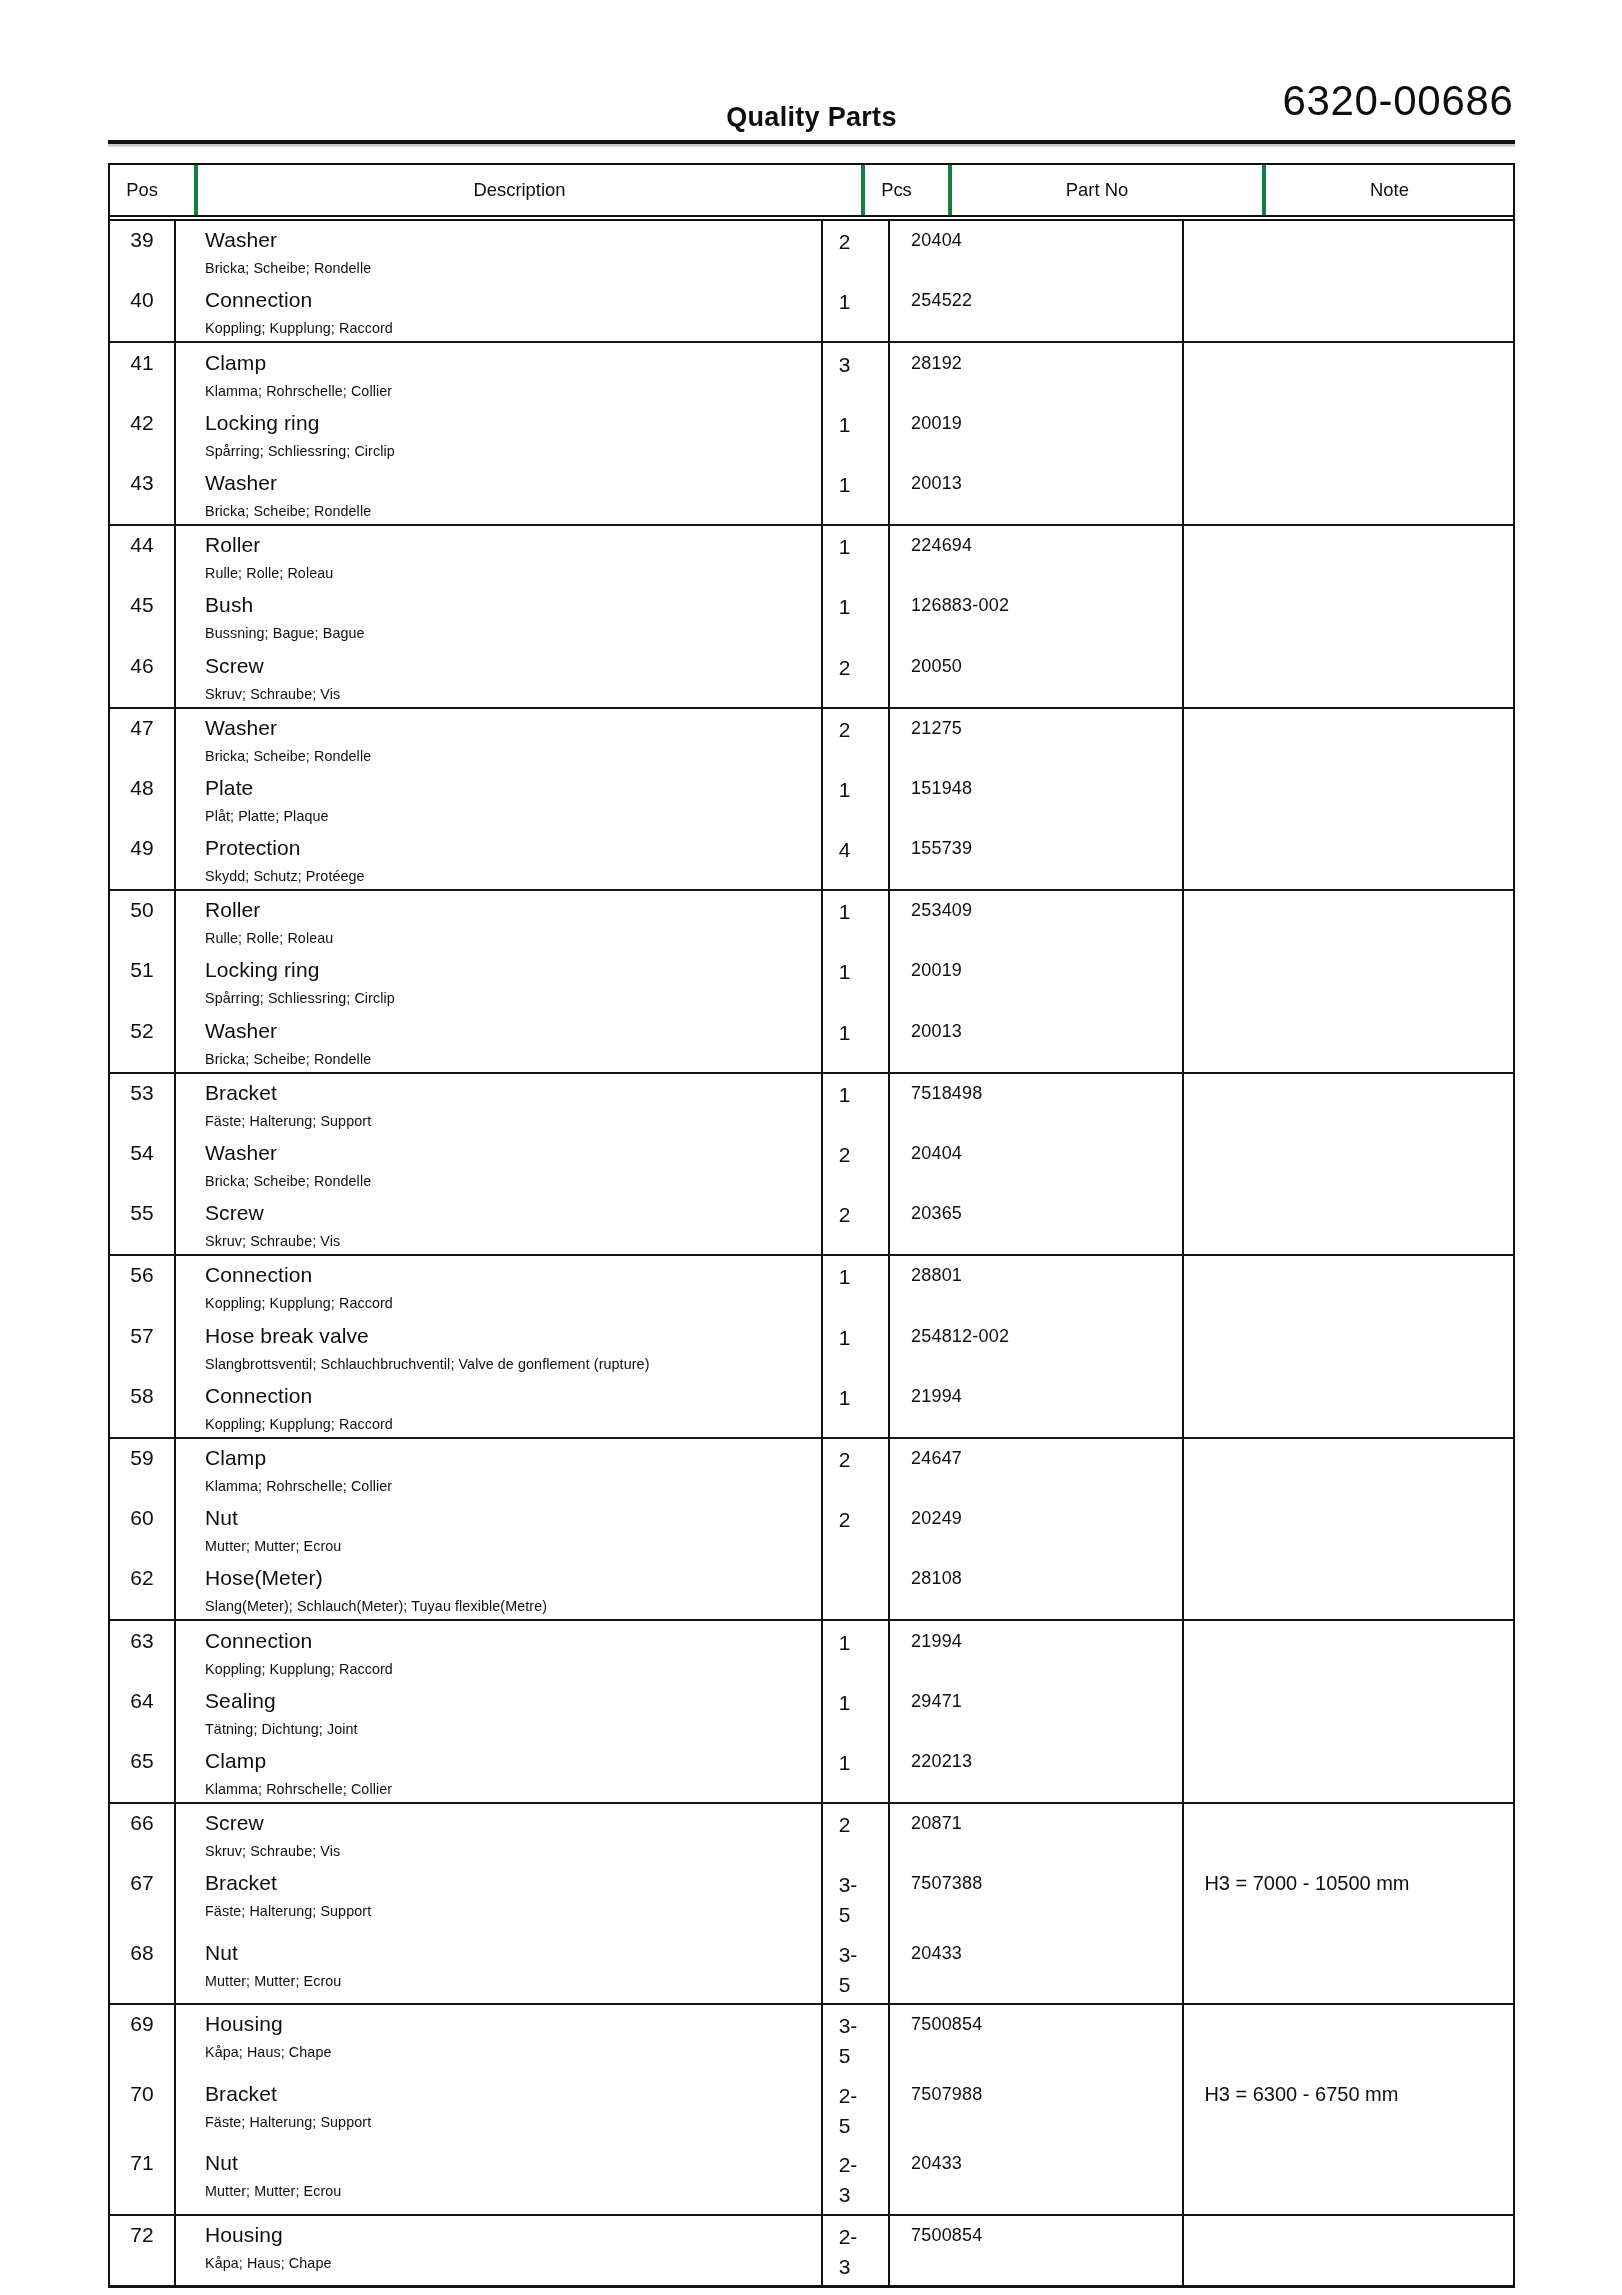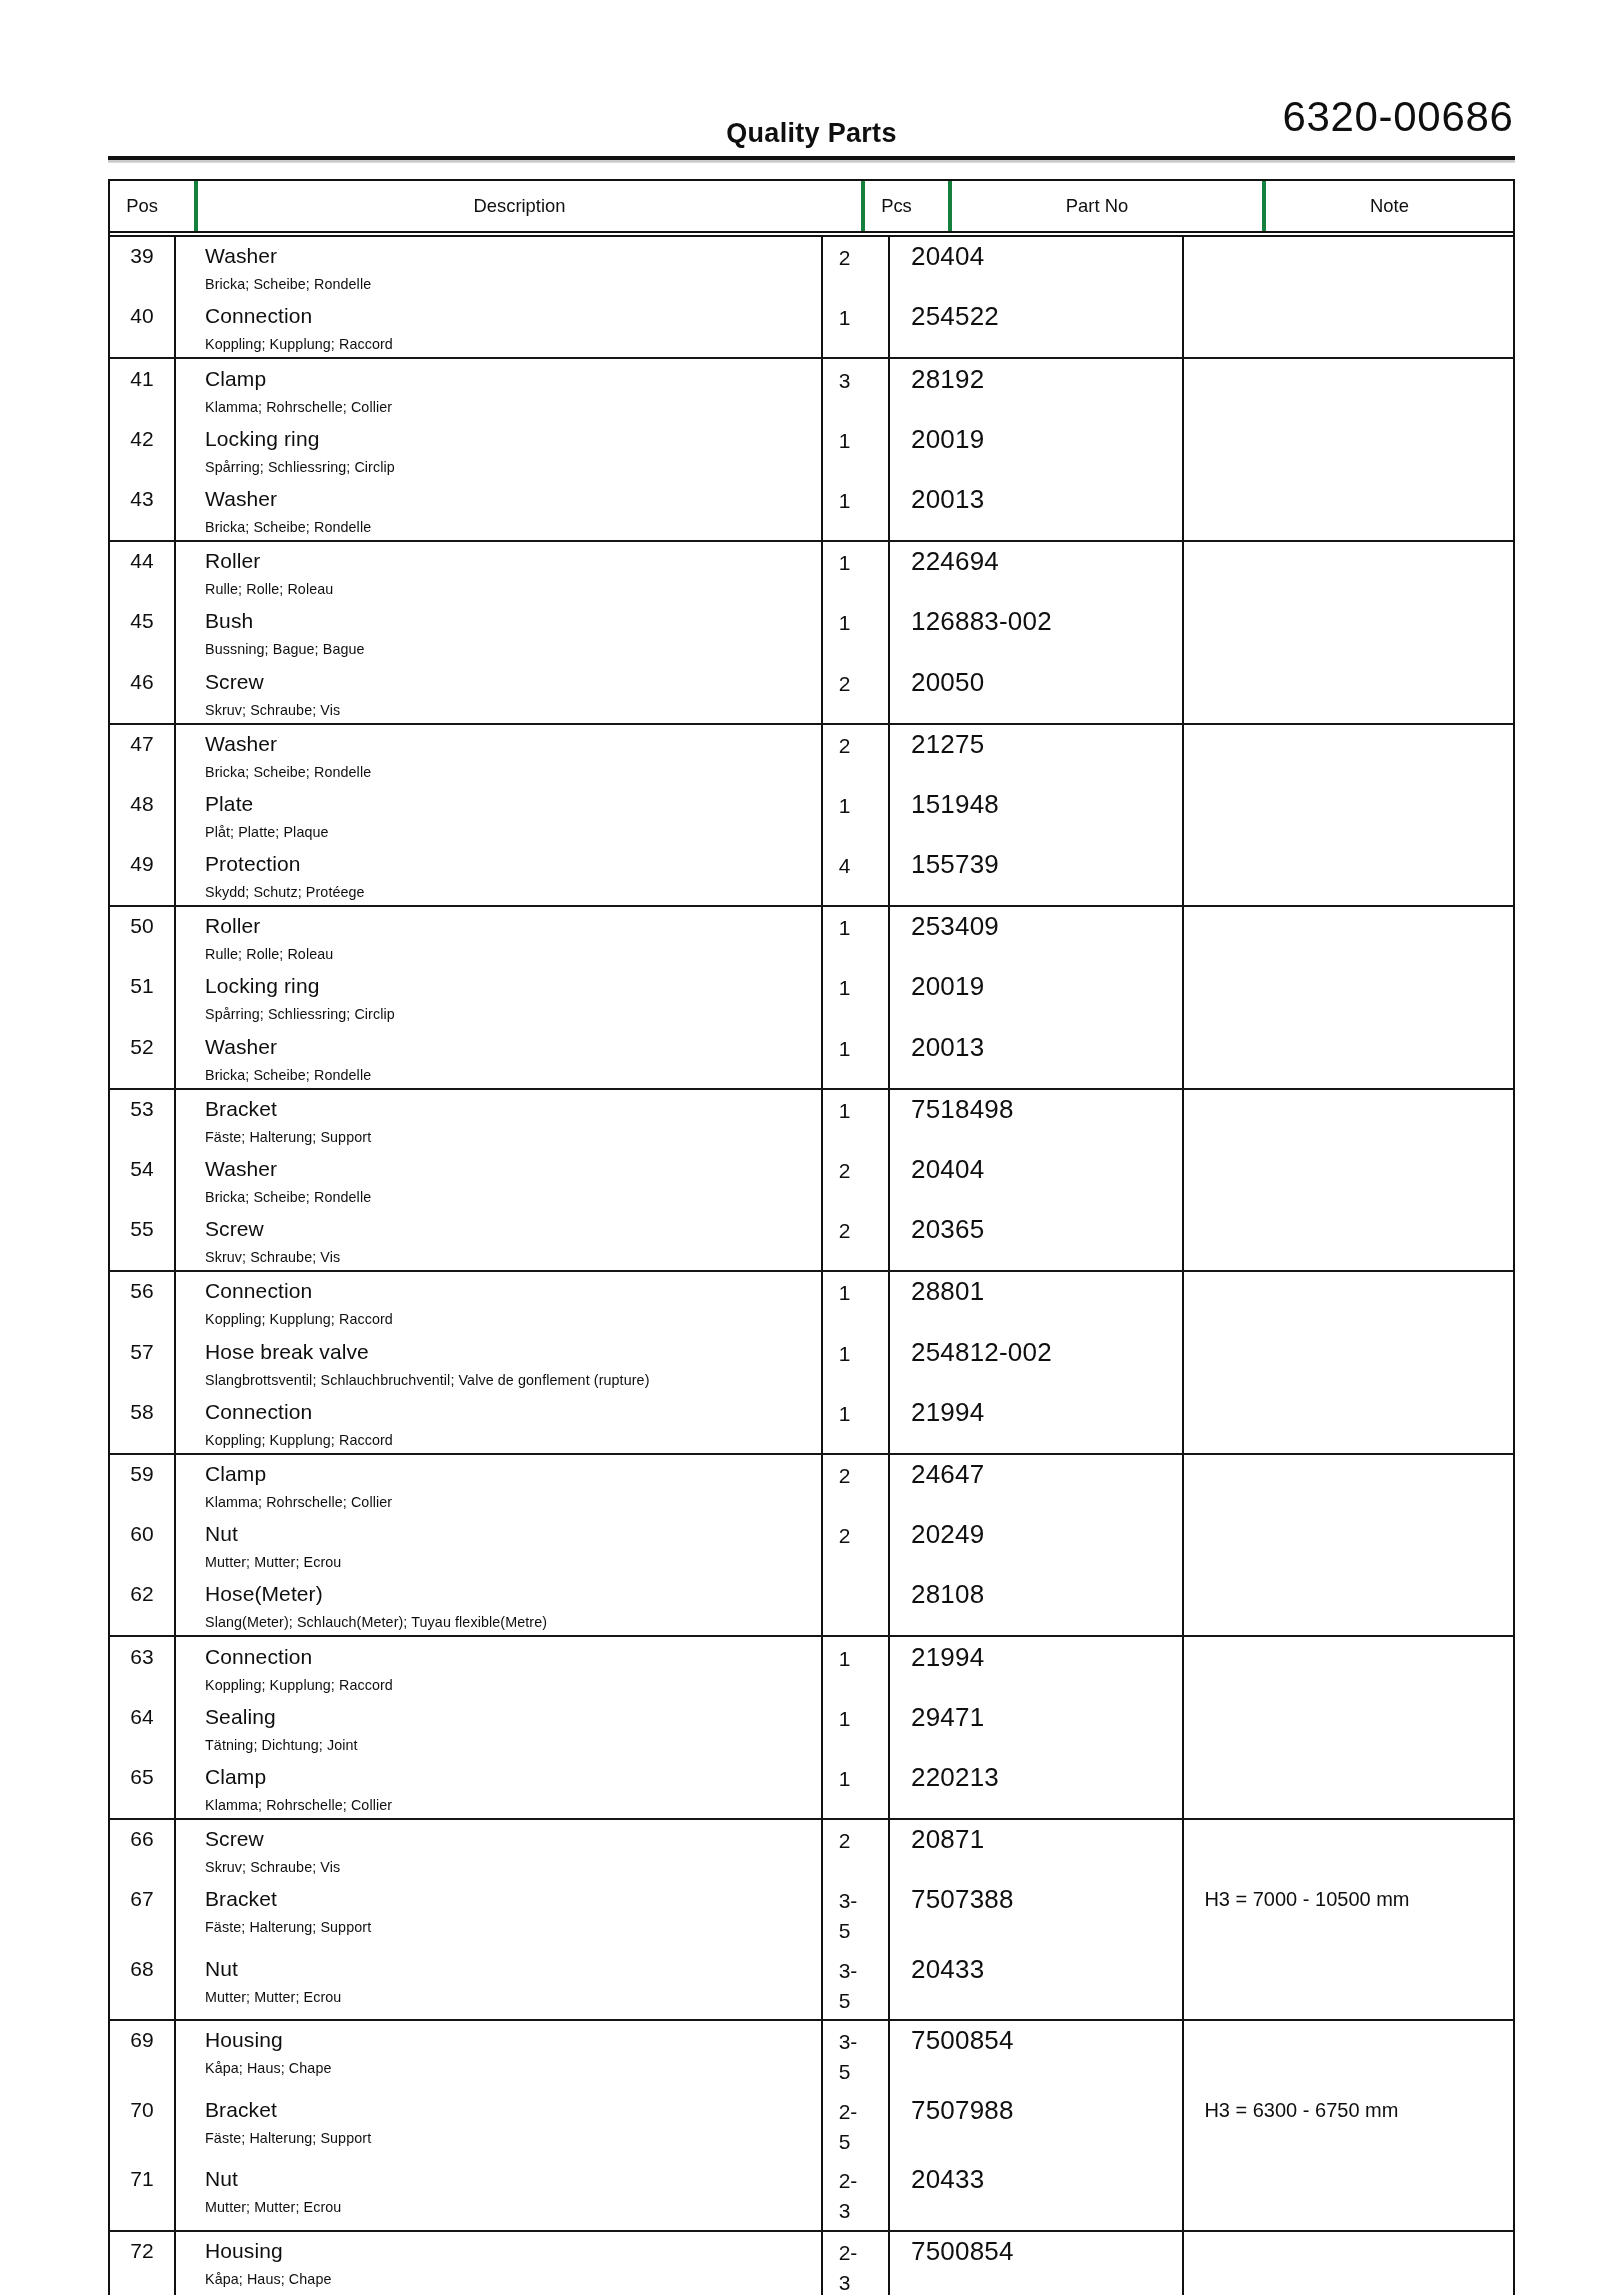--- a/index.html
+++ b/index.html
@@ -13,21 +13,21 @@
   }
   .page {
     position: absolute;
     left: 108px; top: 0;
     width: 1407px;
   }
 
   
   .page-header {
     position: relative;
-    height: 156px;
+    height: 140px;
   }
   .page-title {
     position: absolute;
     left: 0; right: 0; bottom: 6.8px;
     text-align: center;
     font-size: 27px;
     font-weight: bold;
     letter-spacing: 0.3px;
   }
   .doc-number {
@@ -101,21 +101,21 @@
   .col-pcs { font-size: 21px; line-height: 30px; }
   .pcs-val {
     display: inline-block;
     margin-left: 15.7px;
     width: 29px;
     overflow-wrap: break-word;
     word-break: normal;
   }
   .col-part {
     padding-left: 21px;
-    font-size: 26px;
+    font-size: 18px;
     line-height: 26px;
     letter-spacing: 0.2px;
     white-space: nowrap;
   }
   .col-note {
     padding-left: 20.4px;
     padding-right: 12px;
     font-size: 20px;
     line-height: 26px;
     white-space: nowrap;

